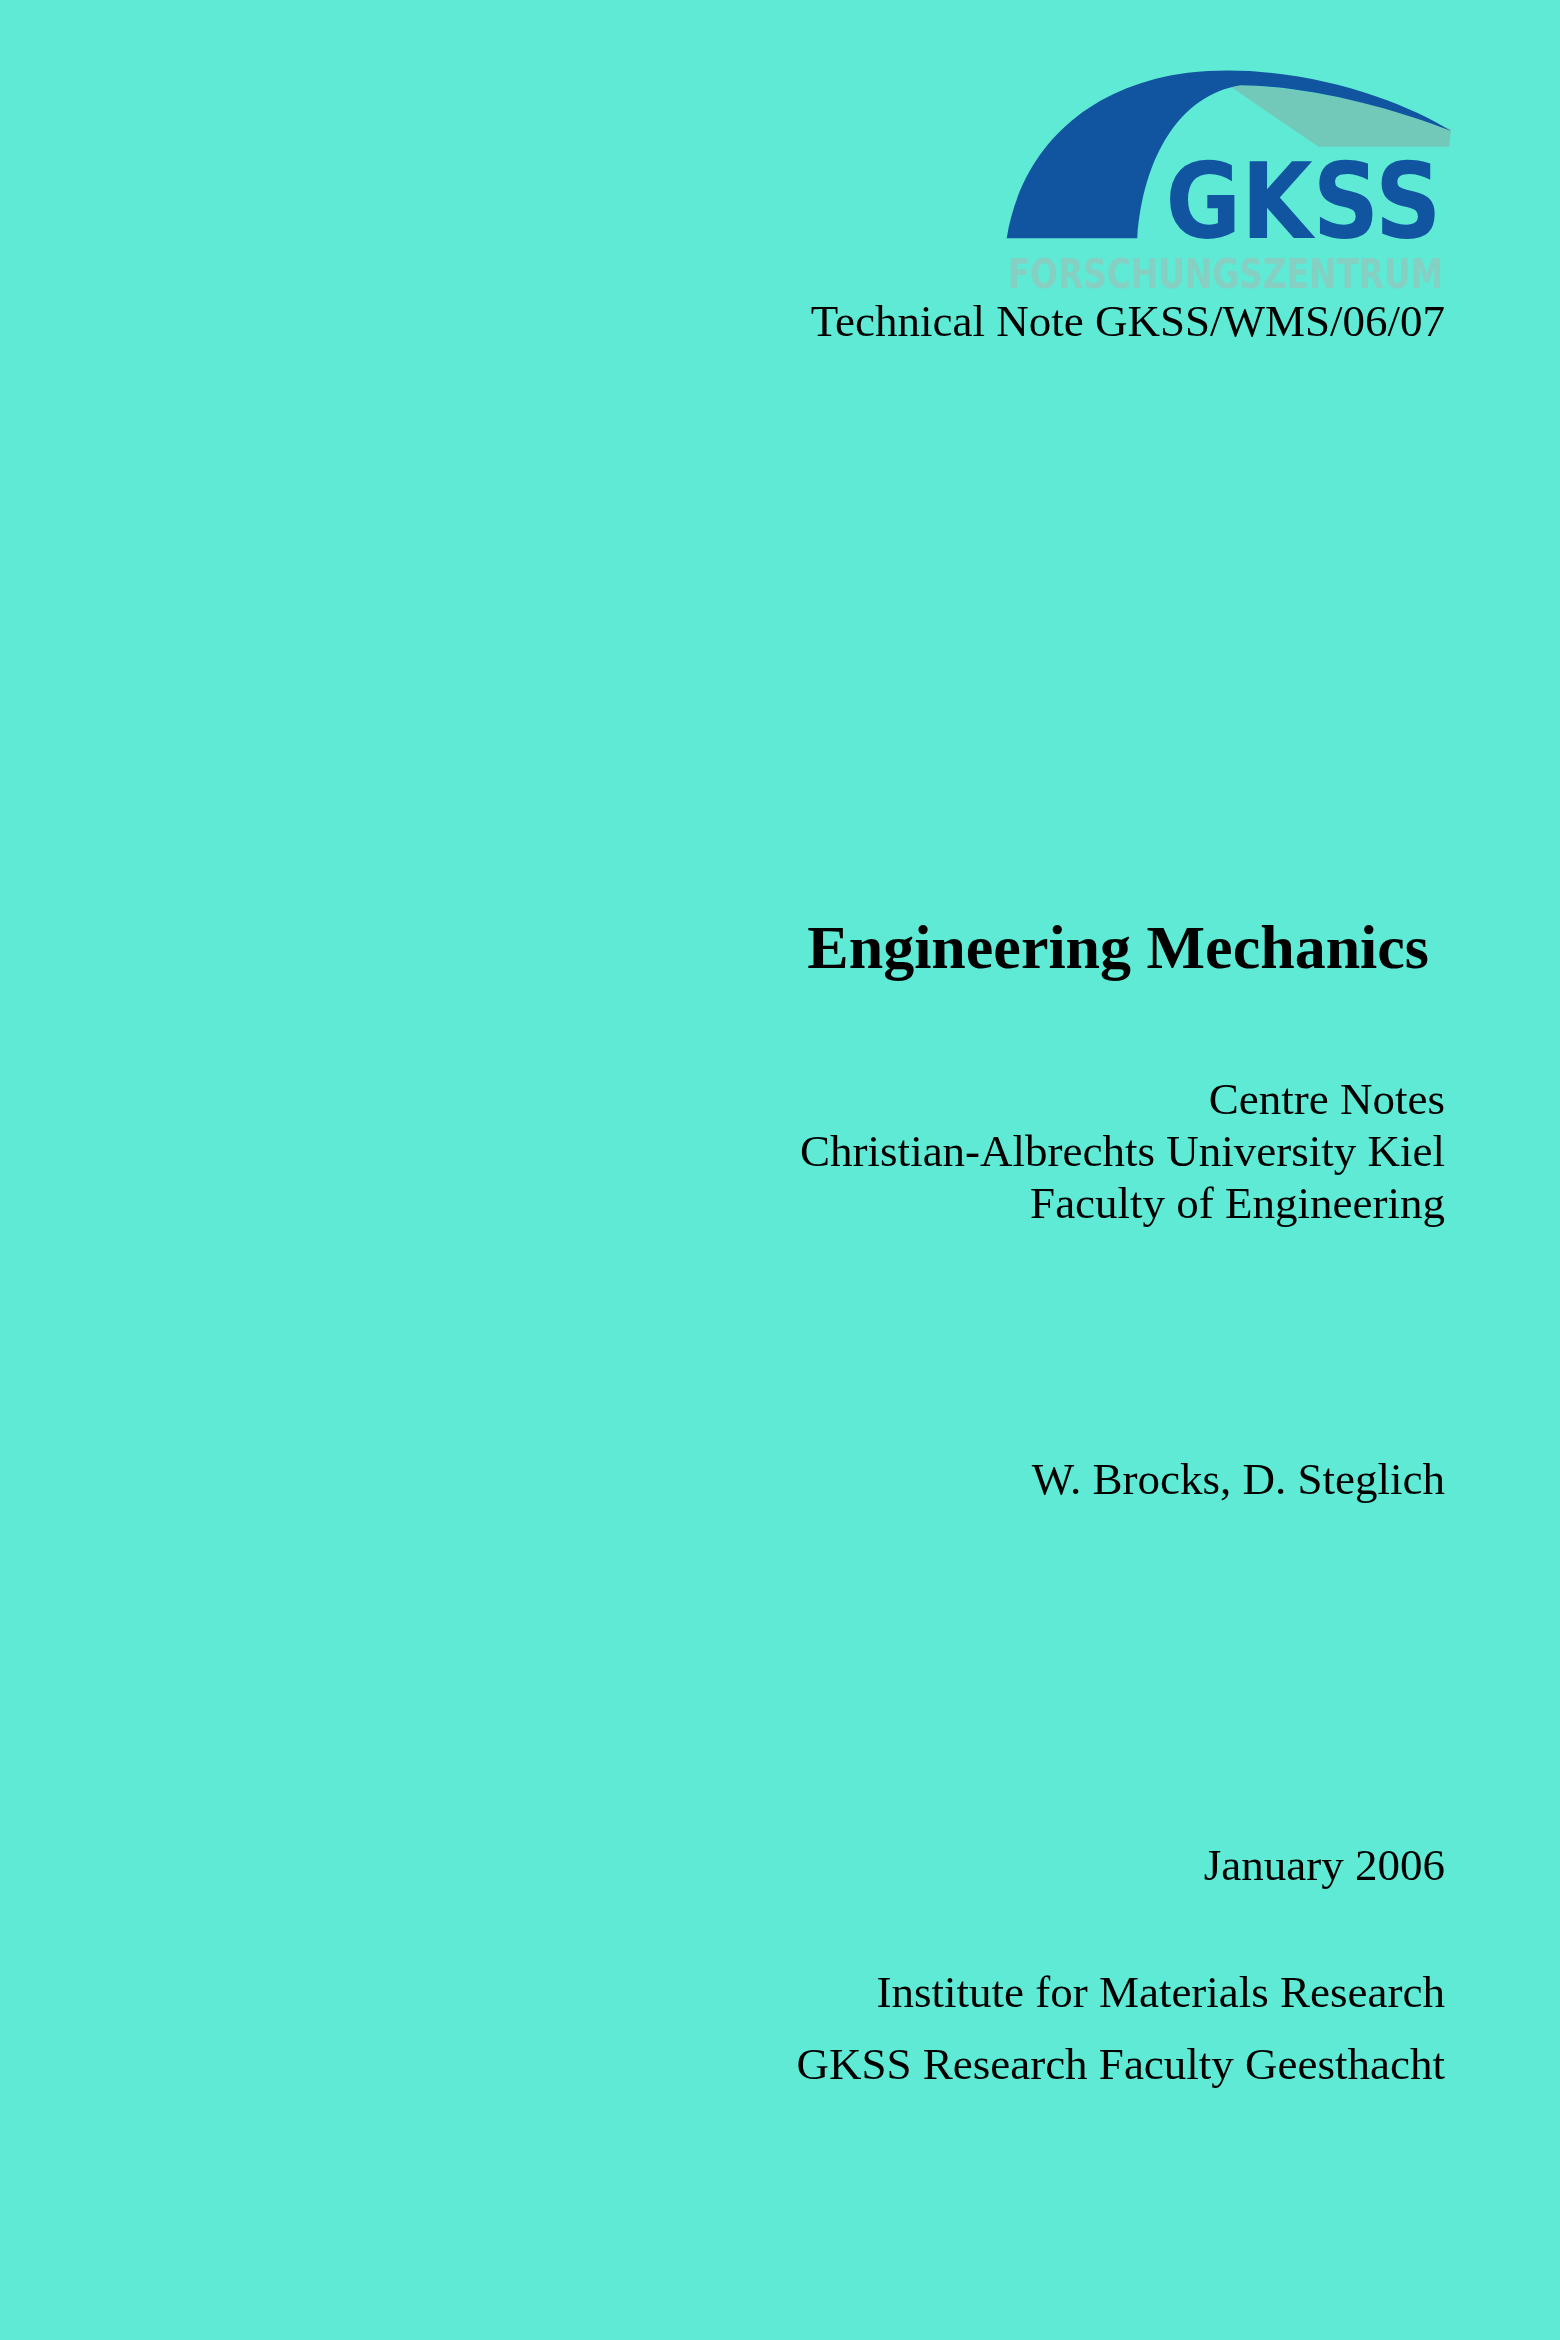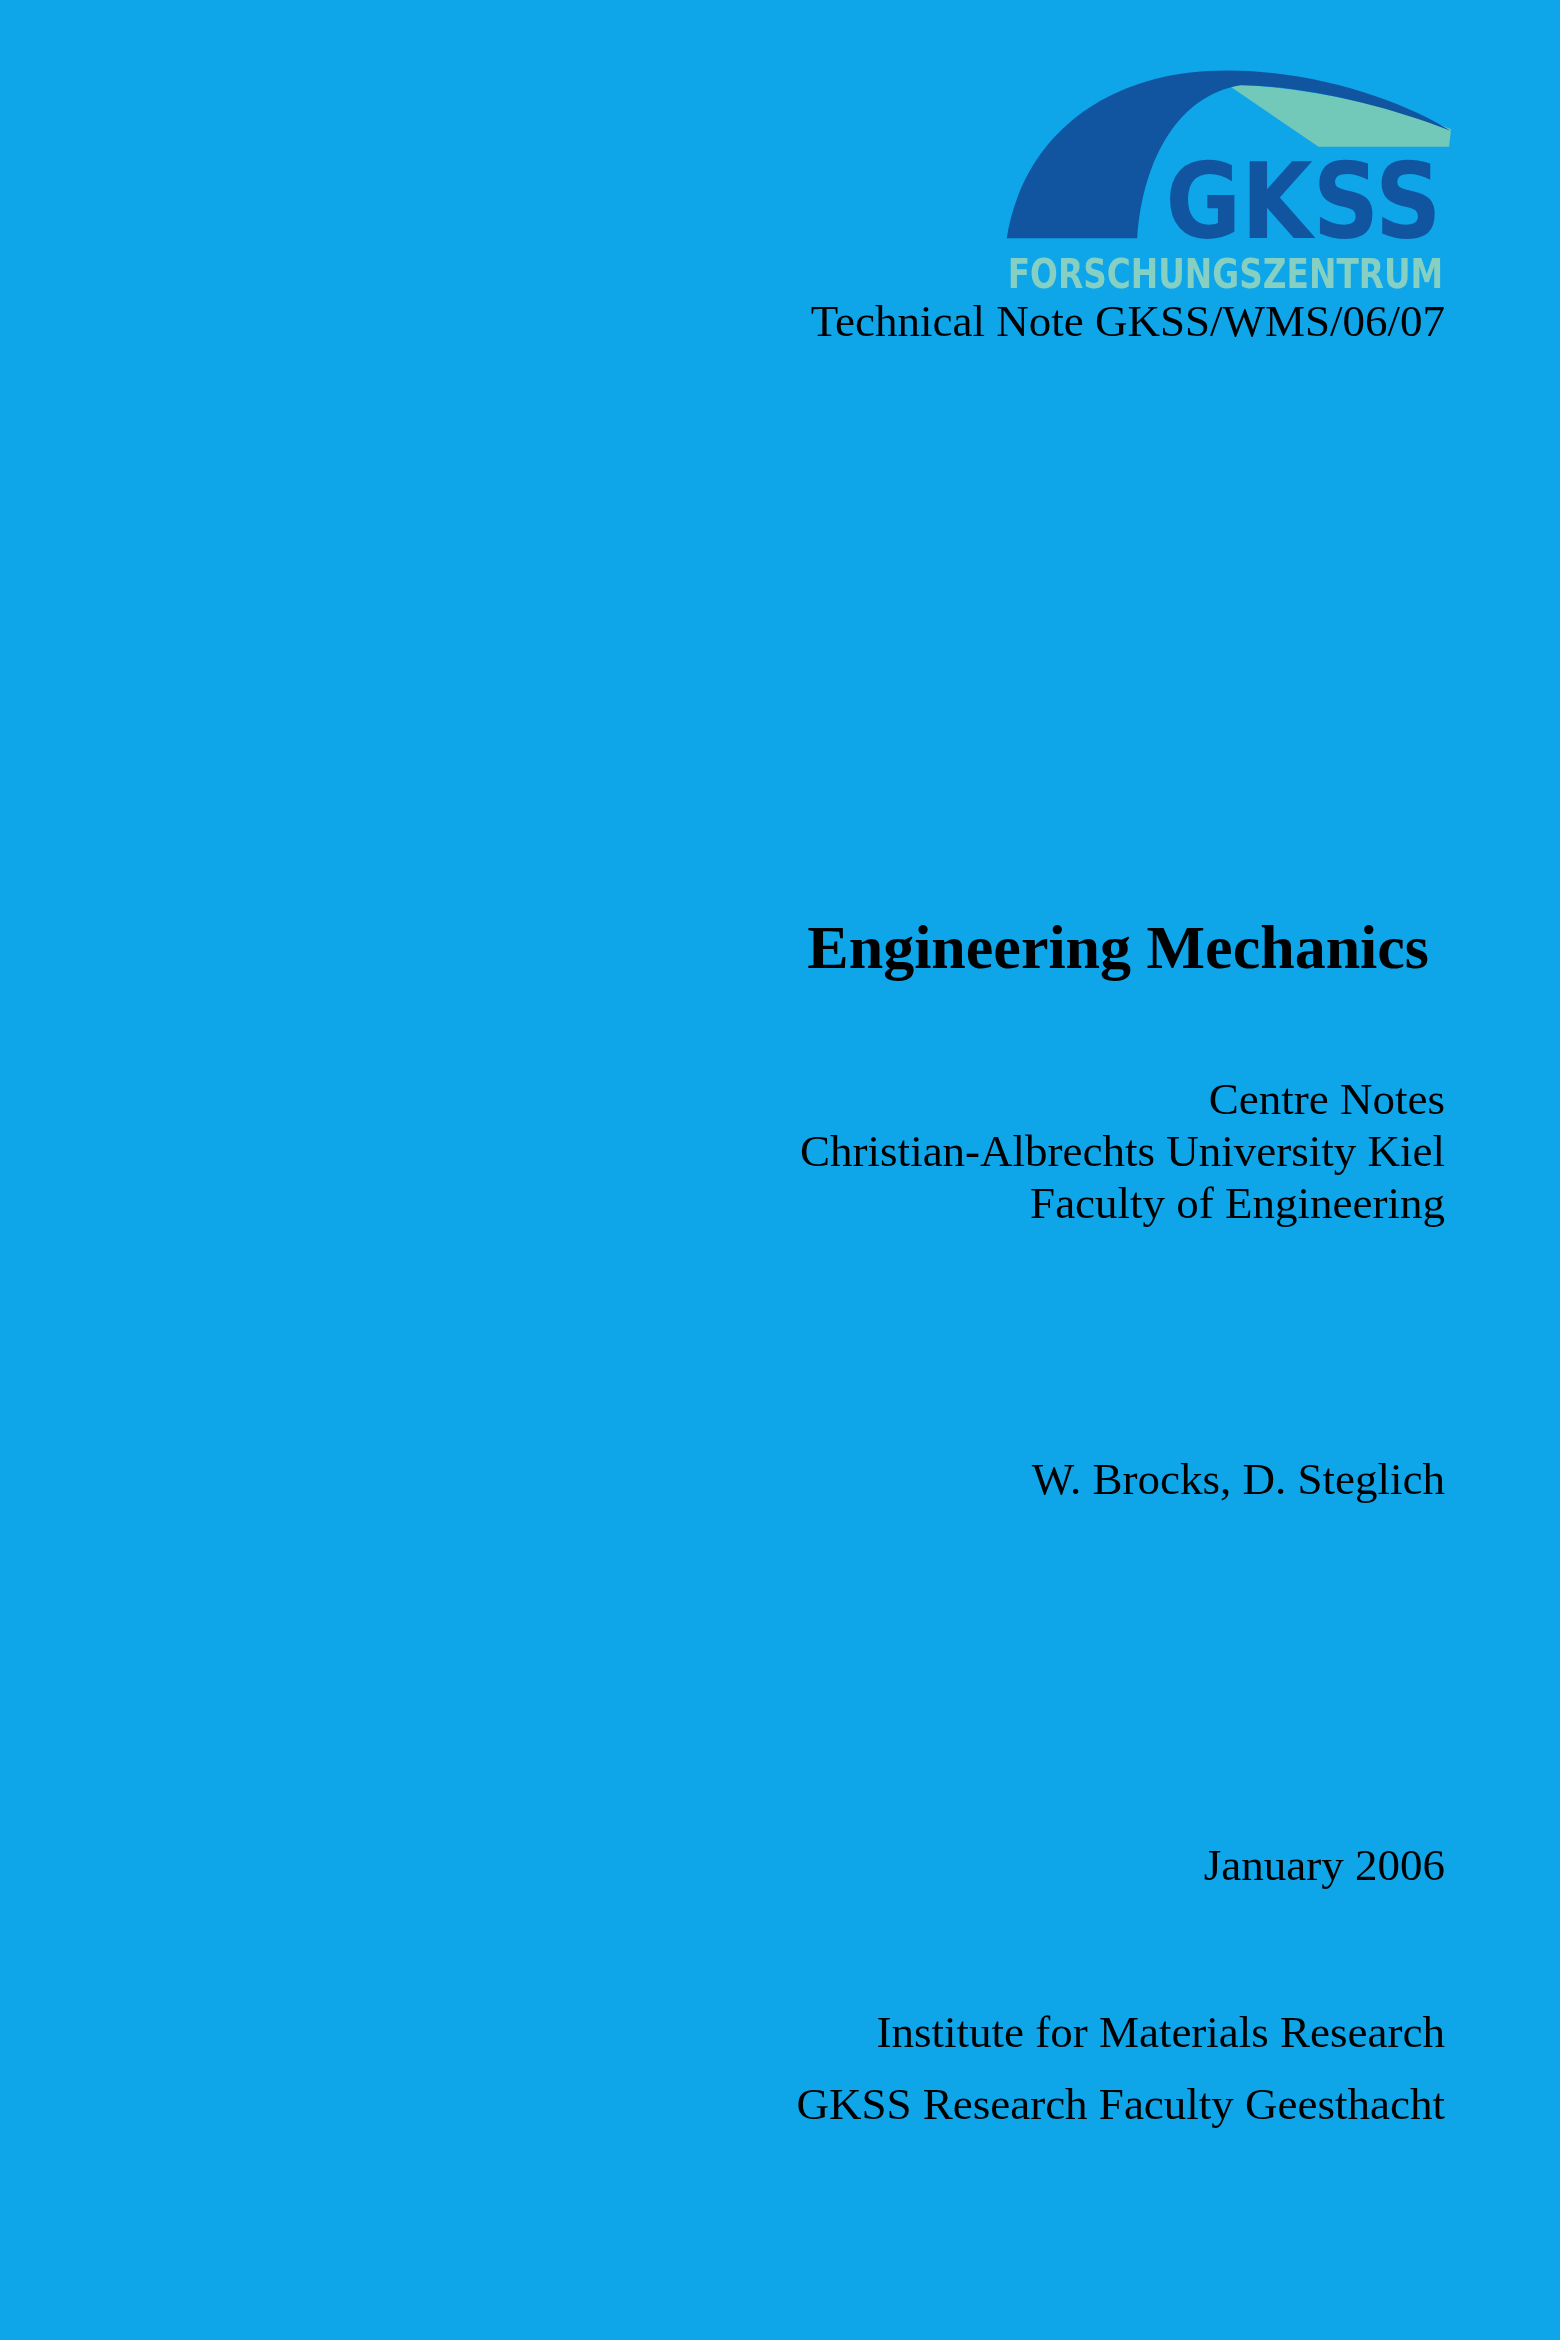--- a/index.html
+++ b/index.html
@@ -4,21 +4,21 @@
 <style>
   html, body {
     margin: 0;
     padding: 0;
     background: #ffffff;
   }
   .page {
     position: relative;
     width: 1560px;
     height: 2341px;
-    background: #0ea5e9;
+    background: #5eead4;
     font-family: "Liberation Serif", serif;
     color: #000000;
     overflow: hidden;
   }
   .logo {
     position: absolute;
     left: 995px;
     top: 51px;
     width: 458px;
     height: 246px;
@@ -53,21 +53,21 @@
     top: 1073px;
     line-height: 52px;
   }
   .authors {
     top: 1454px;
   }
   .date {
     top: 1840px;
   }
   .footer-block {
-    top: 1996px;
+    top: 1956px;
     line-height: 72px;
     text-align: right;
   }
 </style>
 </head>
 <body>
 
 <div class="page">
 
   <svg class="logo" viewBox="0 0 470 252" xmlns="http://www.w3.org/2000/svg">

